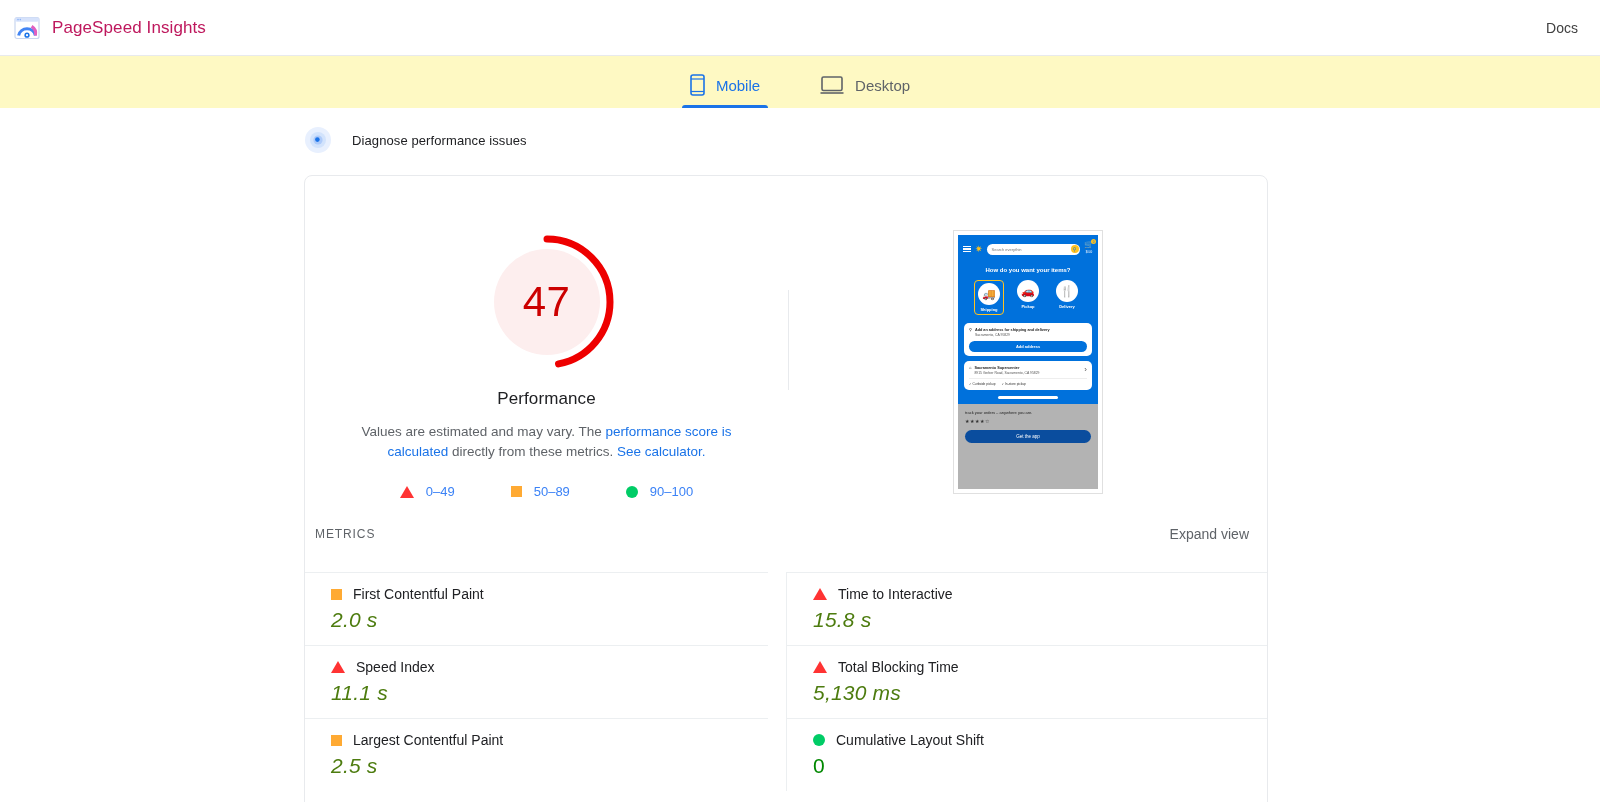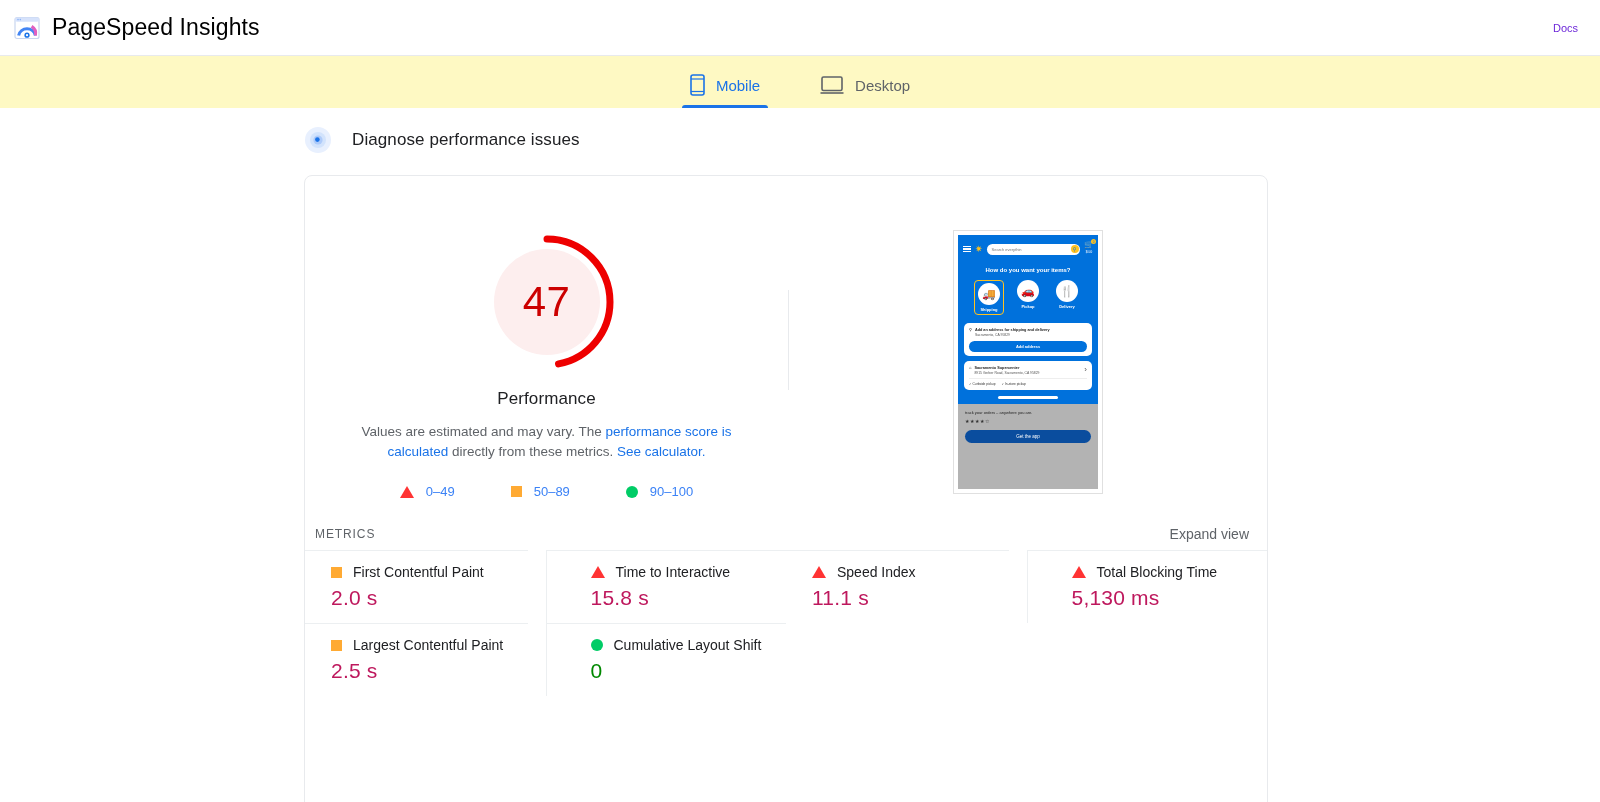--- a/index.html
+++ b/index.html
@@ -18,30 +18,30 @@
     display: flex;
     align-items: center;
     padding: 0 20px 0 14px;
     border-bottom: 1px solid #e8eaed;
     background: #fff;
     position: relative;
   }
   .brand { display: flex; align-items: center; gap: 12px; }
   .brand-logo { width: 26px; height: 26px; display: block; flex: none; }
   .brand-title {
-    font-size: 23px;
-    color: #000000;
+    font-size: 17px;
+    color: #be185d;
     letter-spacing: .1px;
     font-weight: 400;
     white-space: nowrap;
   }
   .header-spacer { flex: 1; }
   .docs-link {
-    font-size: 11px;
-    color: #6d28d9;
+    font-size: 14px;
+    color: #404040;
     text-decoration: none;
     cursor: pointer;
     padding: 4px 2px;
   }
 
   
   .tabs {
     display: flex;
     justify-content: center;
     gap: 44px;
@@ -78,21 +78,21 @@
     position: relative;
   }
   .diagnose-row {
     display: flex;
     align-items: center;
     gap: 20px;
     margin: 18px 0 0 304px;
   }
   .diagnose-icon { width: 28px; height: 28px; flex: none; display:block; }
   .diagnose-label {
-    font-size: 17px;
+    font-size: 13px;
     color: #202124;
     letter-spacing: .1px;
     text-align: center;
   }
 
   
   .card {
     margin: 21px 0 0 304px;
     width: 964px;
     border: 1px solid #e8eaed;
@@ -239,33 +239,33 @@
     letter-spacing: .9px;
     color: #5f6368;
   }
   .expand-view {
     font-size: 14px;
     color: #5f6368;
     cursor: pointer;
   }
   .metrics-grid {
     display: grid;
-    grid-template-columns: 1fr 1fr 1fr 1fr;
-    margin-top: 8px;
+    grid-template-columns: 1fr 1fr;
+    margin-top: 30px;
   }
   .metric {
     padding: 13px 0 13px 26px;
     border-top: 1px solid #eceff1;
   }
   .metric.col-left { margin-right: 18px; }
-  .metric.col-right { border-left: 1px solid #eceff1; padding-left: 44px; }
+  .metric.col-right { border-left: 1px solid #eceff1; padding-left: 26px; }
   .metric-top { display: flex; align-items: center; gap: 11px; }
   .metric-name { font-size: 14px; color: #202124; }
   .metric-value { font-size: 21px; margin-top: 6px; letter-spacing: .2px; }
-  .v-red { color: #be185d; }
+  .v-red { color: #4d7c0f; font-style: italic; }
   .v-green { color: #080; }
   .m-sq { width: 11px; height: 11px; background: #fa3; flex: none; }
   .m-tri {
     width: 0; height: 0; flex: none;
     border-left: 7px solid transparent;
     border-right: 7px solid transparent;
     border-bottom: 12px solid #f33;
   }
   .m-circ { width: 12px; height: 12px; border-radius: 50%; background: #0c6; flex: none; }
 </style>

